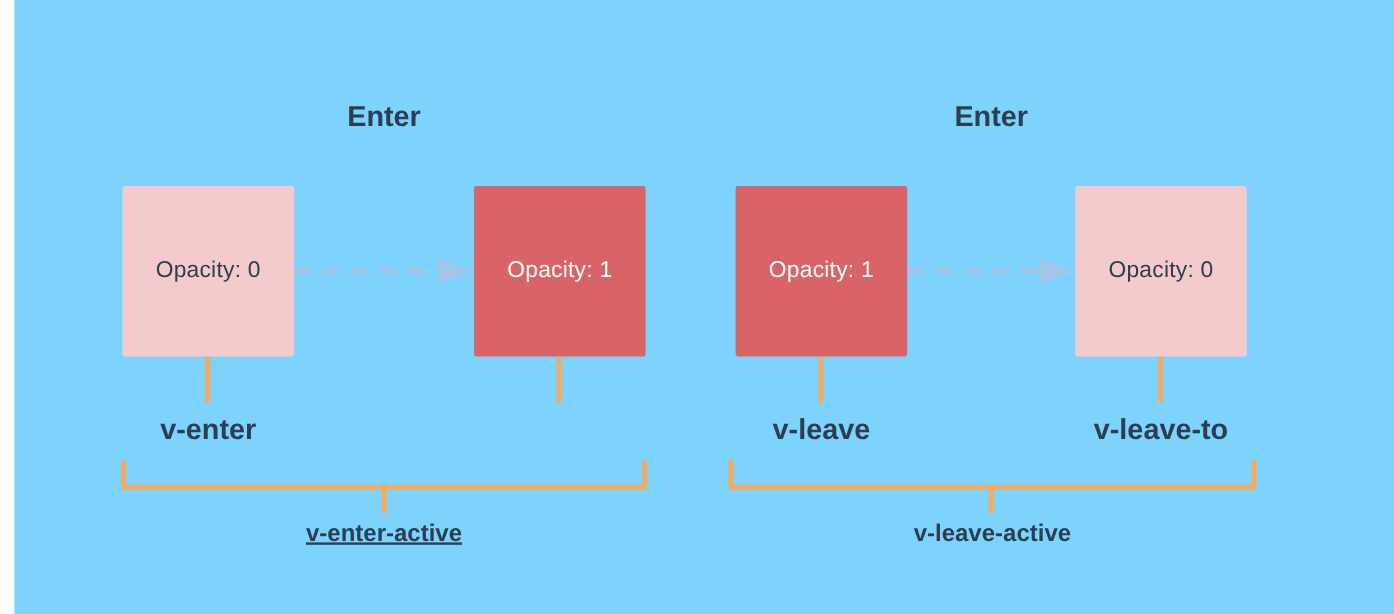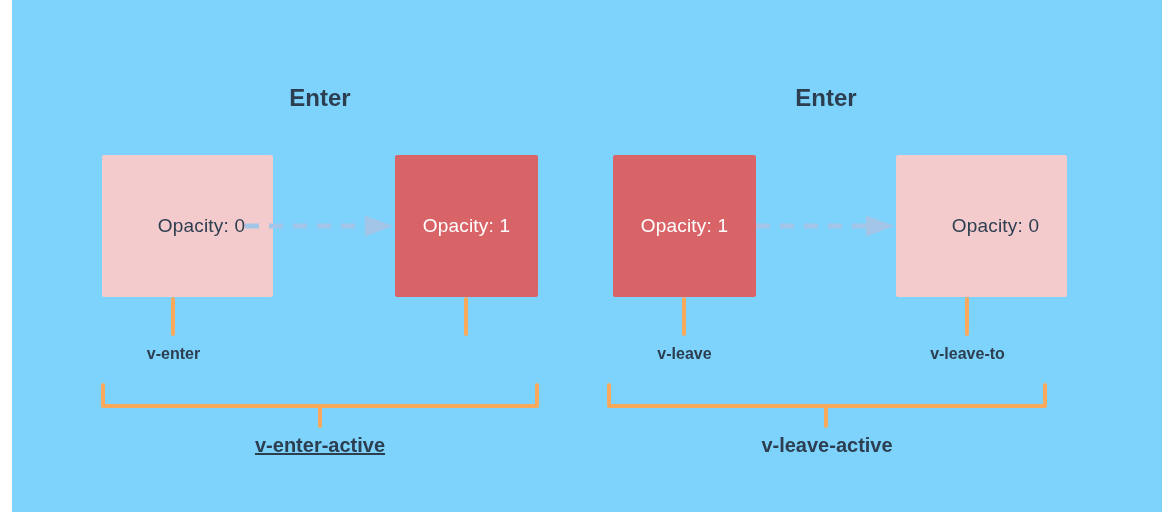--- a/index.html
+++ b/index.html
@@ -34,21 +34,20 @@
     display: flex;
     align-items: center;
     justify-content: center;
     font-size: 19px;
     font-weight: 500;
     letter-spacing: 0.2px;
   }
   .box.pink {
     background: var(--box-pink, #f4cbcc);
     color: var(--text-dark, #2c3e50);
-    padding-left: 28px;
   }
   .box.red {
     background: var(--box-red, #d96468);
     color: var(--box-text-light, #ffffff);
   }
   .arrow-svg {
     position: absolute;
     top: 211px;
     height: 30px;
   }
@@ -68,21 +67,21 @@
     width: 4px;
     height: 39px;
     border-radius: 2px;
     background: var(--bracket-orange, #f8a95c);
   }
   .class-label {
     position: absolute;
     top: 345px;
     width: 143px;
     text-align: center;
-    font-size: 16px;
+    font-size: 24px;
     font-weight: bold;
     color: var(--text-dark, #2c3e50);
   }
   .bracket-svg {
     position: absolute;
     top: 383px;
     height: 46px;
   }
   .bracket-svg path {
     stroke: var(--bracket-orange, #f8a95c);

